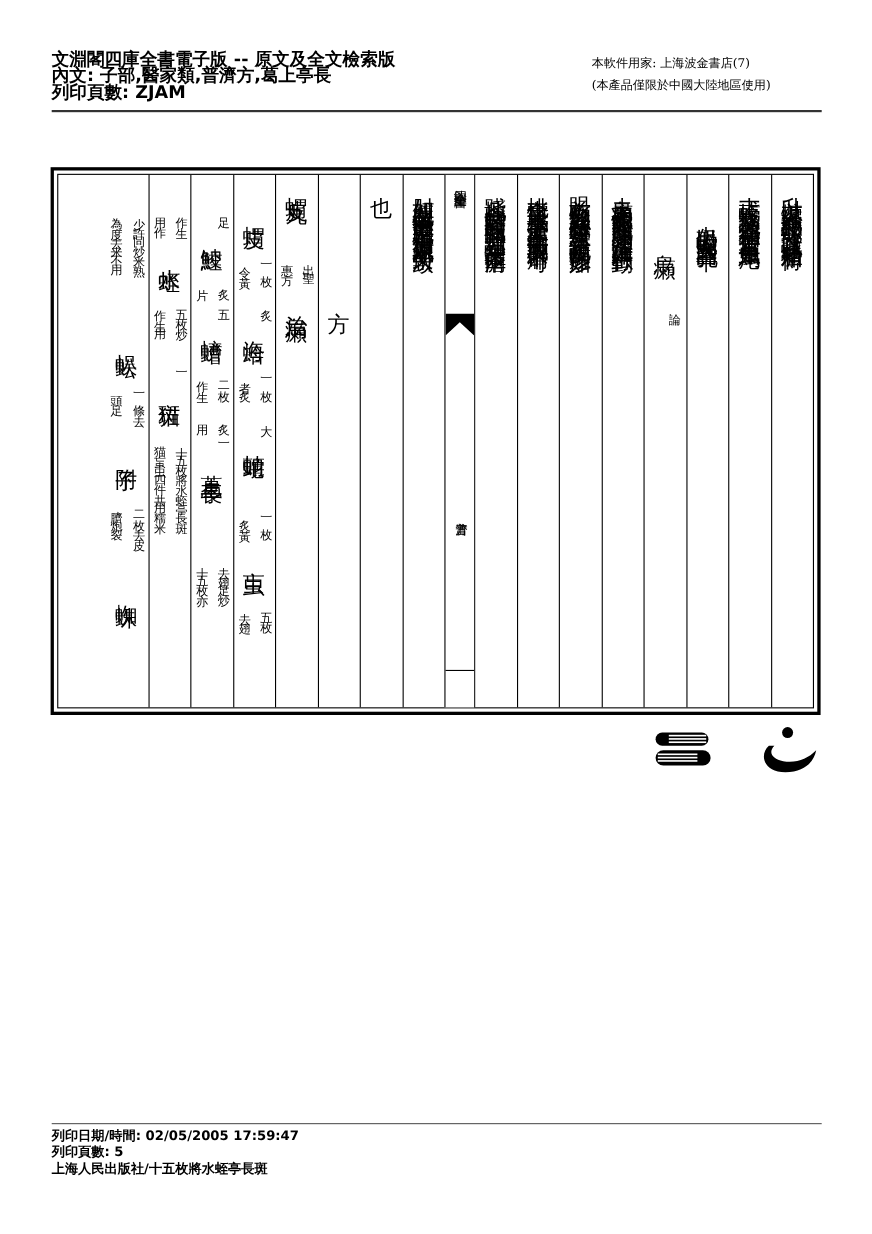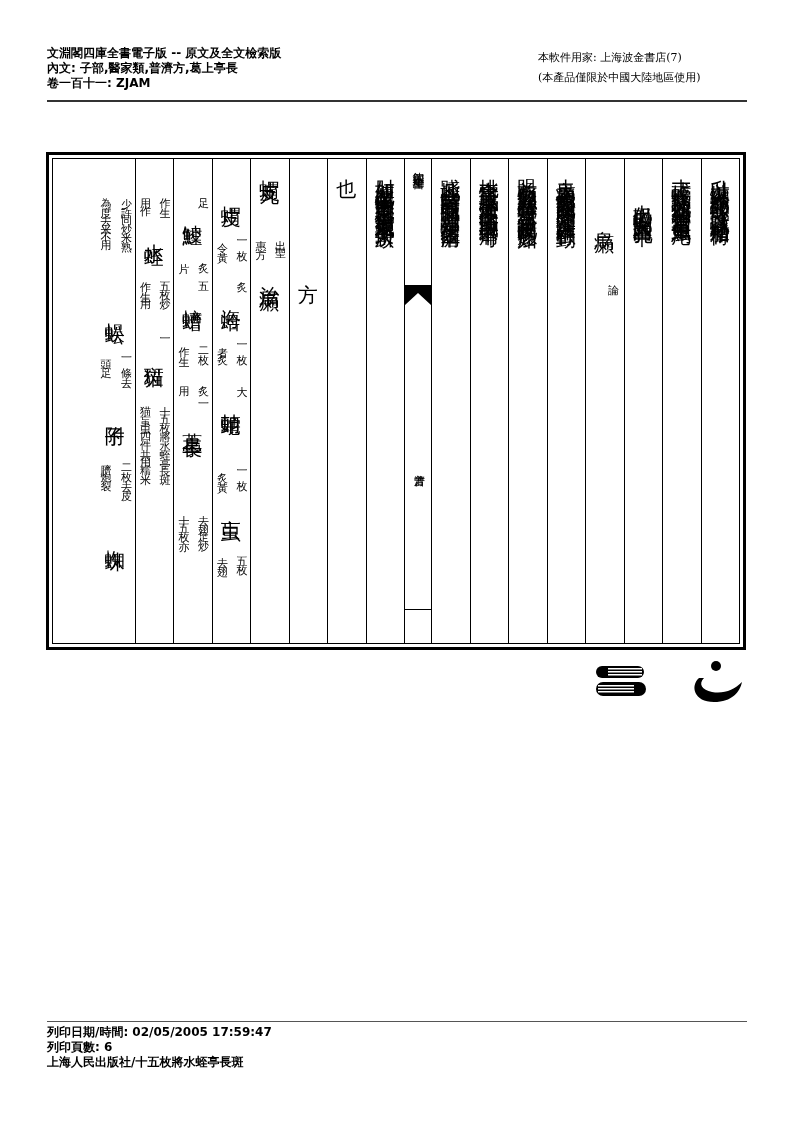--- a/index.html
+++ b/index.html
@@ -1,19 +1,19 @@
 <!DOCTYPE html>
 <html><head>
 <meta charset="utf-8">
 <style>
   html, body { margin:0; padding:0; background:#ffffff; }
   body { width:793px; height:1122px; position:relative; overflow:hidden;
          font-family:"DejaVu Serif", serif; color:#000; }
   .hdr-left { position:absolute; left:47px; top:46px; font-family:"DejaVu Sans", sans-serif;
-              font-weight:bold; font-size:12px; line-height:15px; }
+              font-weight:bold; font-size:16px; line-height:15px; }
   .hdr-right { position:absolute; left:538px; top:48px; font-family:"DejaVu Serif", serif;
                font-size:11px; line-height:20px; }
   .hdr-rule { position:absolute; left:47px; top:100px; width:700px; height:2px; background:#333; }
   .frame { position:absolute; left:46px; top:152px; width:700px; height:498px;
            border:3px solid #000; box-sizing:border-box; }
   .frame-inner { position:absolute; left:3px; top:3px; right:3px; bottom:3px;
                  border:1px solid #000; display:flex; flex-direction:row-reverse; }
   .col { border-left:1px solid #000; height:100%; box-sizing:border-box; position:relative; flex:0 0 auto; }
   .col:last-child { border-left:none; }
   .vt { writing-mode:vertical-rl; font-size:20px; line-height:26px; letter-spacing:2.55px;
@@ -27,21 +27,21 @@
   .foot-rule { position:absolute; left:47px; top:1021px; width:700px; height:1px; background:#555; }
   .foot { position:absolute; left:47px; top:1025px; font-family:"DejaVu Sans", sans-serif;
           font-weight:bold; font-size:12px; line-height:15px; }
 </style>
 </head>
 <body>
 
 <div class="hdr-left">
   <div>文淵閣四庫全書電子版 -- 原文及全文檢索版</div>
   <div>內文: 子部,醫家類,普濟方,葛上亭長</div>
-  <div>卷一百十一: ZJAM</div>
+  <div>列印頁數: ZJAM</div>
 </div>
 <div class="hdr-right">
   <div>本軟件用家: 上海波金書店(7)</div>
   <div>(本產品僅限於中國大陸地區使用)</div>
 </div>
 <div class="hdr-rule"></div>
 
 <div class="frame">
   <div class="frame-inner" id="cols">
       <div class="col" style="width: 38.5px;">
@@ -166,15 +166,15 @@
     <rect x="4" y="28" width="36" height="1.5" fill="#fff"></rect>
     <rect x="4" y="31" width="36" height="1.5" fill="#fff"></rect>
     <circle cx="122" cy="6" r="5" fill="#000"></circle>
     <path d="M105 18 C96 26 100 42 120 42 C138 42 146 32 148 22 C140 30 130 34 118 32 C108 30 104 24 110 18 Z" fill="#000"></path>
   </svg>
 </div>
 
 <div class="foot-rule"></div>
 <div class="foot">
   <div>列印日期/時間: 02/05/2005 17:59:47</div>
-  <div>列印頁數: 6</div>
+  <div>列印頁數: 5</div>
   <div>上海人民出版社/十五枚將水蛭亭長斑</div>
 </div>
 
 </body></html>

